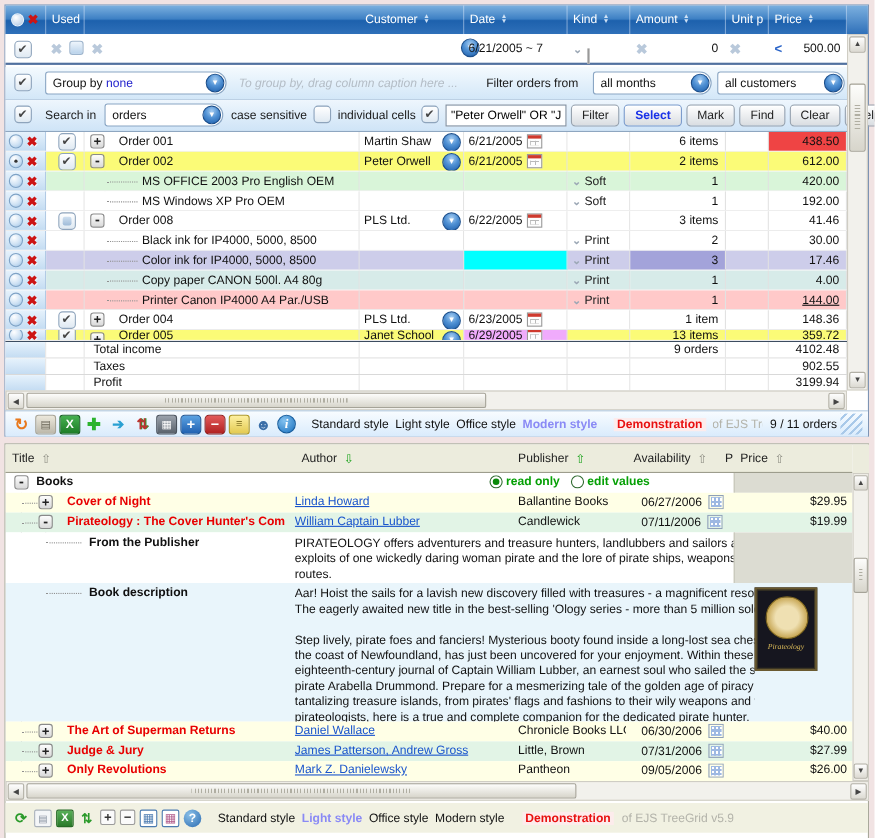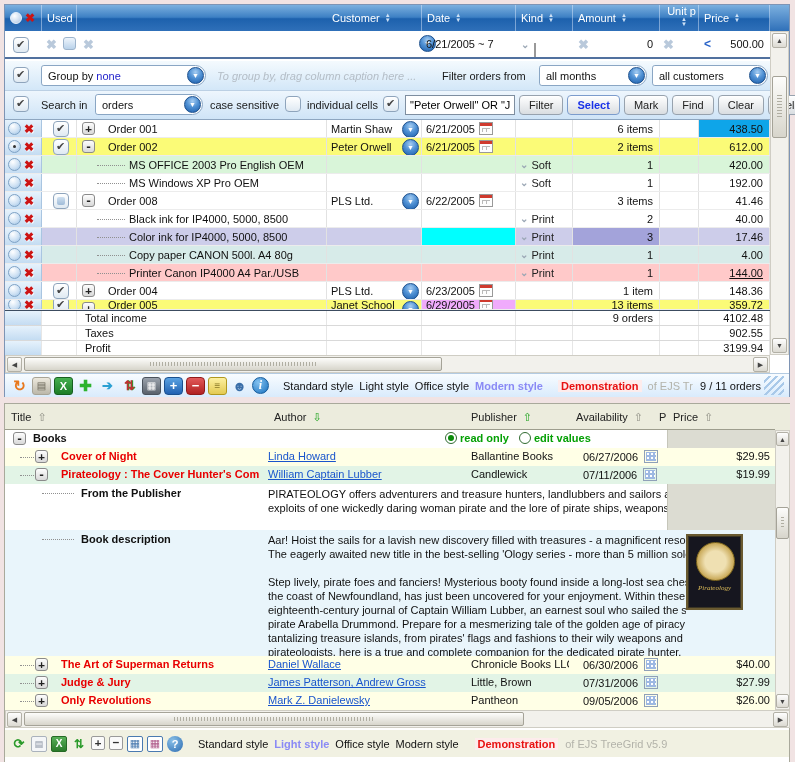--- a/index.html
+++ b/index.html
@@ -208,21 +208,21 @@
             <i>▼</i>
           </span>
         </div>
         <div class="hc" style="left: 568px; width: 87px;">
           <span>Amount</span>
           <span class="sud">
             <i>▲</i>
             <i>▼</i>
           </span>
         </div>
-        <div class="hc" style="left: 655px; width: 39px; flex-direction: column;">
+        <div class="hc" style="left: 655px; width: 39px;">
           <span>Unit p</span>
           <span class="sud">
             <i>▲</i>
             <i>▼</i>
           </span>
         </div>
         <div class="hc" style="left: 694px; width: 71px;">
           <span>Price</span>
           <span class="sud">
             <i>▲</i>
@@ -306,21 +306,21 @@
             <span>Martin Shaw</span>
             <span class="ddc" style="position: absolute; right: 2px; top: 1px;"></span>
           </div>
           <div class="gcell" style="left: 417px; width: 94px; background: rgb(255, 255, 255);">
             <span style="margin-right: 4px;">6/21/2005</span>
             <span class="cal"></span>
           </div>
           <div class="gcell" style="left: 511px; width: 57px; background: rgb(255, 255, 255);"></div>
           <div class="gcell num" style="left: 568px; width: 87px; background: rgb(255, 255, 255);">6 items</div>
           <div class="gcell" style="left: 655px; width: 39px; background: rgb(255, 255, 255);"></div>
-          <div class="gcell num" style="left: 694px; width: 71px; background: #0ea5e9;">438.50</div>
+          <div class="gcell num" style="left: 694px; width: 71px; background: #ef4444;">438.50</div>
         </div>
         <div class="grow">
           <div class="gcell selcell" style="left: 0px; width: 37px;">
             <span class="rad on"></span>
             <span class="xdel">✖</span>
           </div>
           <div class="gcell" style="left: 37px; width: 35px; background: rgb(251, 251, 119); justify-content: center;">
             <span class="cb checked"></span>
           </div>
           <div class="gcell" style="left: 72px; width: 250px; background: rgb(251, 251, 119); padding-left: 31px;">
@@ -422,21 +422,21 @@
           <div class="gcell" style="left: 322px; width: 95px; background: rgb(255, 255, 255);">
             <span></span>
           </div>
           <div class="gcell" style="left: 417px; width: 94px; background: rgb(255, 255, 255);"></div>
           <div class="gcell" style="left: 511px; width: 57px; background: rgb(255, 255, 255);">
             <span class="kchev" style="margin-right: 3px;">⌄</span>
             <span class="kindtxt">Print</span>
           </div>
           <div class="gcell num" style="left: 568px; width: 87px; background: rgb(255, 255, 255);">2</div>
           <div class="gcell" style="left: 655px; width: 39px; background: rgb(255, 255, 255);"></div>
-          <div class="gcell num" style="left: 694px; width: 71px; background: rgb(255, 255, 255);">40.00</div>
+          <div class="gcell num" style="left: 694px; width: 71px; background: rgb(255, 255, 255);">30.00</div>
         </div>
         <div class="grow">
           <div class="gcell selcell" style="left: 0px; width: 37px;">
             <span class="rad"></span>
             <span class="xdel">✖</span>
           </div>
           <div class="gcell" style="left: 37px; width: 35px; background: rgb(205, 205, 234); justify-content: center;"></div>
           <div class="gcell" style="left: 72px; width: 250px; background: rgb(205, 205, 234); padding-left: 52px;">
             <span class="dot-h" style="left: 20px; top: 9px; width: 28px;"></span>
             <span>Color ink for IP4000, 5000, 8500</span>
@@ -689,20 +689,21 @@
             <span class="calc"></span>
           </div>
           <span class="num" style="left: 662px; top: 2px; width: 103px; text-align: right;">$19.99</span>
         </div>
         <div class="brow" style="height: 46px; background: rgb(255, 255, 255);">
           <span class="dot-h" style="left: 37px; top: 9px; width: 32px;"></span>
           <span class="bbold" style="left: 76px; top: 3px;">From the Publisher</span>
           <div class="dtext">
             <div>PIRATEOLOGY offers adventurers and treasure hunters, landlubbers and sailors alike</div>
             <div>exploits of one wickedly daring woman pirate and the lore of pirate ships, weapons, dre</div>
+            <div>routes.</div>
           </div>
           <div class="graycell pos"></div>
         </div>
         <div class="brow" style="height: 126px; background: rgb(233, 245, 251);">
           <span class="dot-h" style="left: 37px; top: 9px; width: 32px;"></span>
           <span class="bbold" style="left: 76px; top: 3px;">Book description</span>
           <div class="dtext">
             <div>Aar! Hoist the sails for a lavish new discovery filled with treasures - a magnificent resou</div>
             <div>The eagerly awaited new title in the best-selling 'Ology series - more than 5 million sold</div>
             <div></div>

